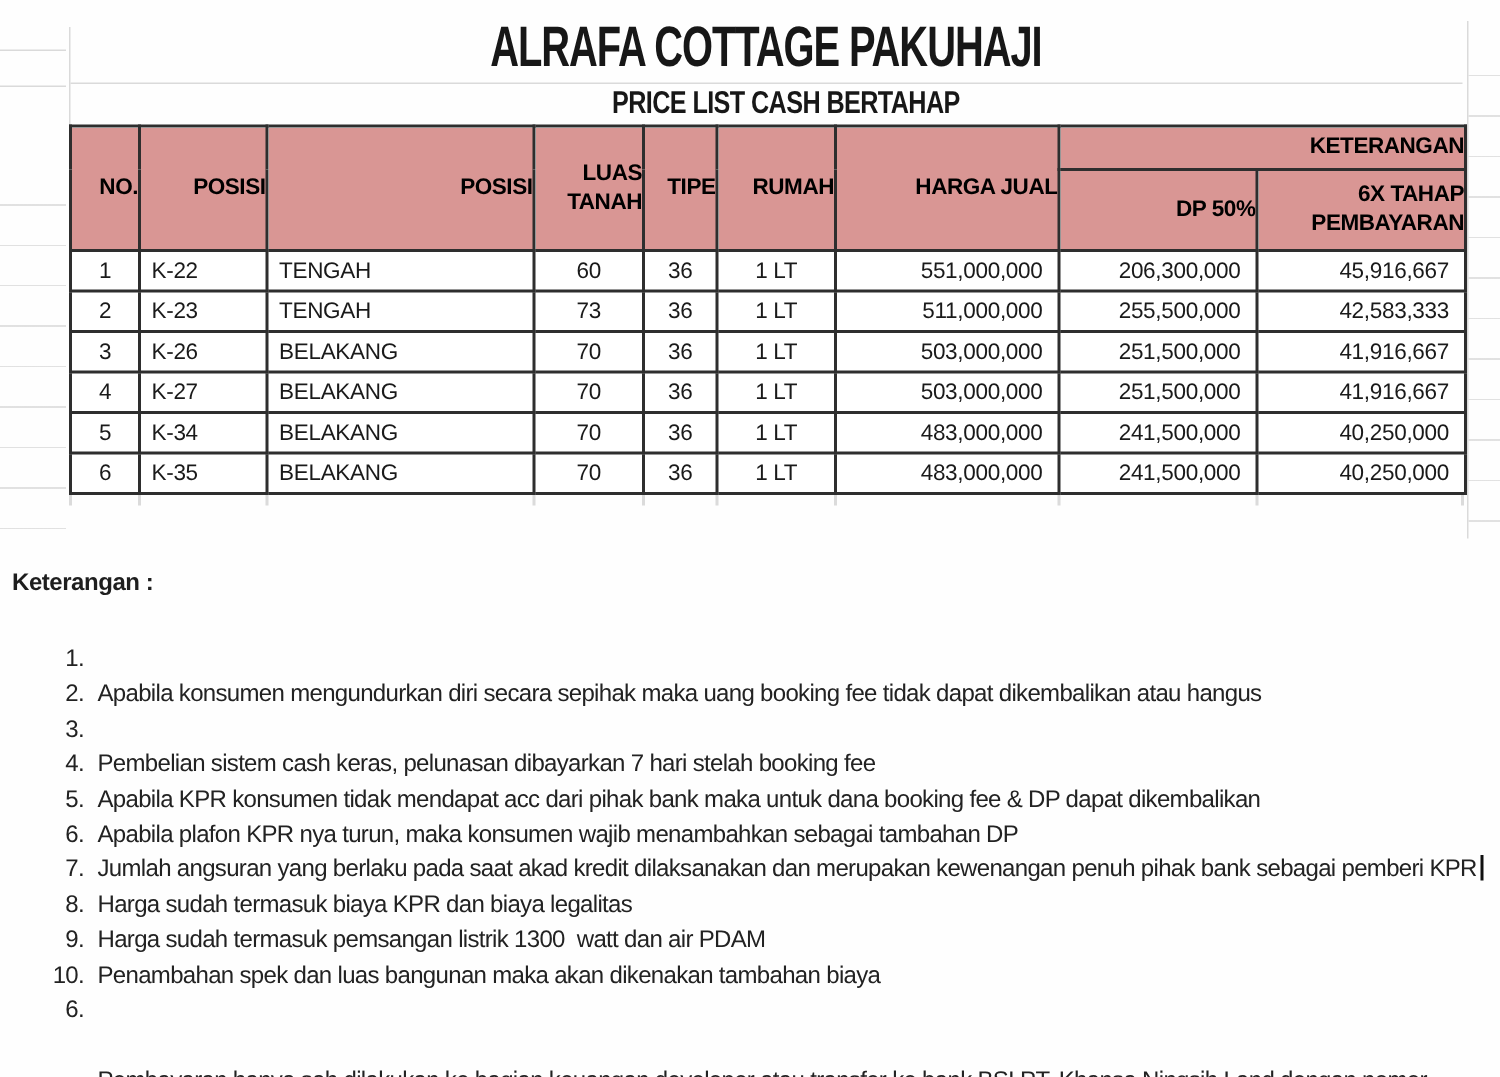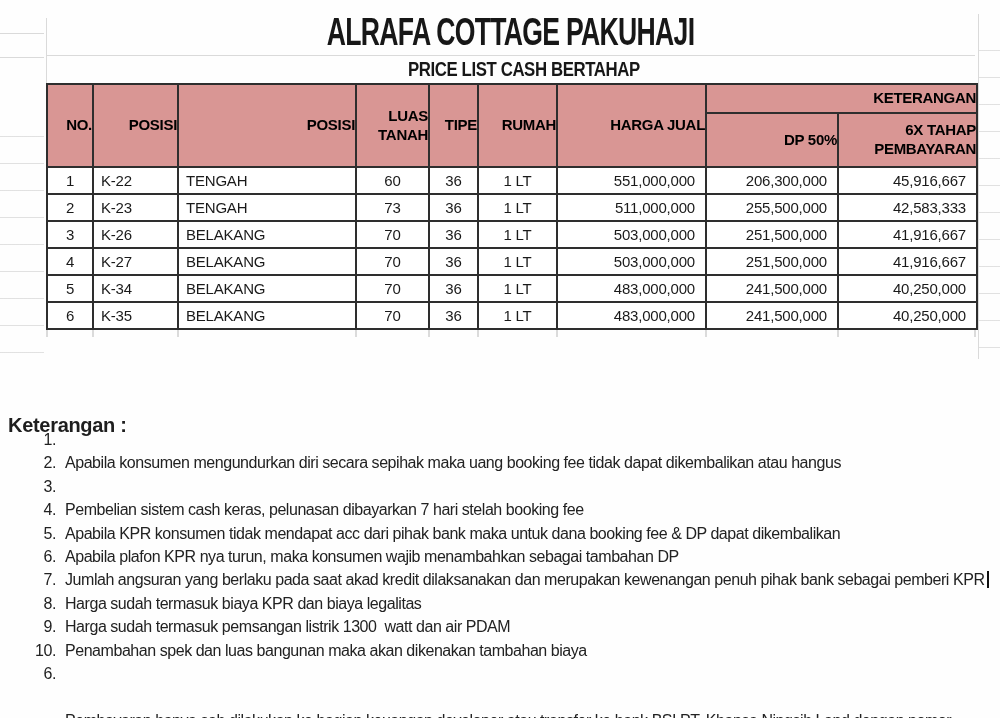--- a/index.html
+++ b/index.html
@@ -61,22 +61,22 @@
   .price-table tbody td {
     background:#ffffff; font-size:15px; letter-spacing:-0.2px;
     color:#1a1a1a; vertical-align:middle;
   }
   .c-center { text-align:center; }
   .c-left   { text-align:left; padding-left:7px !important; }
   .c-right  { text-align:right; padding-right:10px !important;margin-left:32px; }
 
   
   .notes-heading {
-    position:absolute; left:8px; top:414px;
-    font-size:20px; font-weight:bold; letter-spacing:-0.3px; color:#1e1e1e;
+    position:absolute; left:8px; top:380px;
+    font-size:16px; font-weight:bold; letter-spacing:-0.3px; color:#1e1e1e;
   }
   .notes-list { position:absolute; left:30px; top:428px; width:960px; }
   .note-item { display:flex; align-items:flex-start; font-size:16px; letter-spacing:-0.45px; color:#222; line-height:23.4px; }
   .note-num  { flex:none; width:26px; text-align:right; }
   .note-text { margin-left:9px; white-space:pre; }
   .text-cursor {
     display:inline-block; width:2px; height:17px; background:#101010;
     vertical-align:-3px; margin-left:2px;
   }
 </style>

